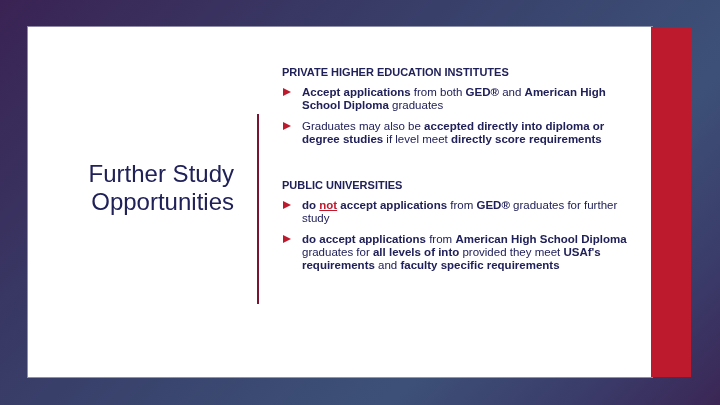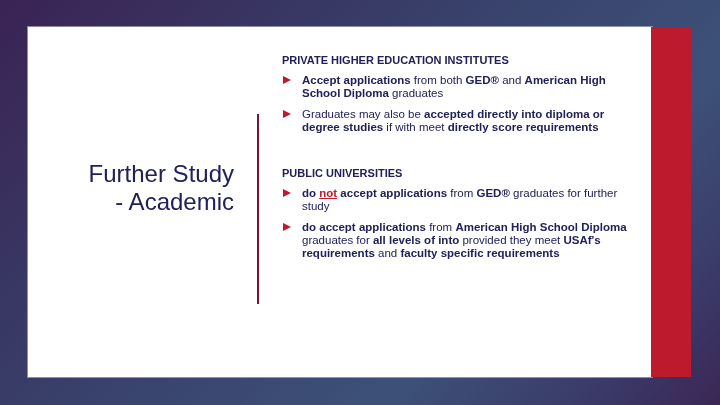--- a/index.html
+++ b/index.html
@@ -21,21 +21,21 @@
     position:absolute; right:486px; top:160px;
     text-align:right; color:#21215a;
     font-size:24px; line-height:28px; font-weight:normal;
   }
   .title div { white-space:nowrap; }
   .divider {
     position:absolute; left:257px; top:114px; width:2px; height:190px;
     background:#7a1430;
   }
   .content {
-    position:absolute; left:282px; top:54px; width:345px;
+    position:absolute; left:282px; top:66px; width:345px;
     color:#21215a; font-size:11.5px; line-height:13px;
   }
   .section-head {
     font-weight:bold; font-size:11px; margin-bottom:7px; letter-spacing:0;
   }
   .bullet {
     position:relative; padding-left:20px; margin-bottom:8px;
   }
   .bullet .arrow {
     position:absolute; left:1px; top:2px; width:0; height:0;
@@ -47,30 +47,30 @@
   .gap { height:25px; }
 </style>
 </head>
 <body>
 
 <div class="card"></div>
 <div class="red-bar"></div>
 
 <div class="title">
   <div>Further Study</div>
-  <div>- Academic</div>
+  <div>Opportunities</div>
 </div>
 
 <div class="divider"></div>
 
 <div class="content">
   <div class="section-head">PRIVATE HIGHER EDUCATION INSTITUTES</div>
   <div>
       <div class="bullet"><span class="arrow"></span><span class="b">Accept applications</span><span> from both </span><span class="b">GED®</span><span> and </span><span class="b">American High School Diploma</span><span> graduates</span></div>
-      <div class="bullet"><span class="arrow"></span><span>Graduates may also be </span><span class="b">accepted directly into diploma or degree studies</span><span> if with meet </span><span class="b">directly score requirements</span></div>
+      <div class="bullet"><span class="arrow"></span><span>Graduates may also be </span><span class="b">accepted directly into diploma or degree studies</span><span> if level meet </span><span class="b">directly score requirements</span></div>
     </div>
   <div class="gap"></div>
   <div class="section-head">PUBLIC UNIVERSITIES</div>
   <div>
       <div class="bullet"><span class="arrow"></span><span class="b">do </span><span class="red-u">not</span><span class="b"> accept applications</span><span> from </span><span class="b">GED®</span><span> graduates for further study</span></div>
       <div class="bullet"><span class="arrow"></span><span class="b">do accept applications</span><span> from </span><span class="b">American High School Diploma</span><span> graduates for </span><span class="b">all levels of into</span><span> provided they meet </span><span class="b">USAf's requirements</span><span> and </span><span class="b">faculty specific requirements</span></div>
     </div>
 </div>
 
 </body></html>

